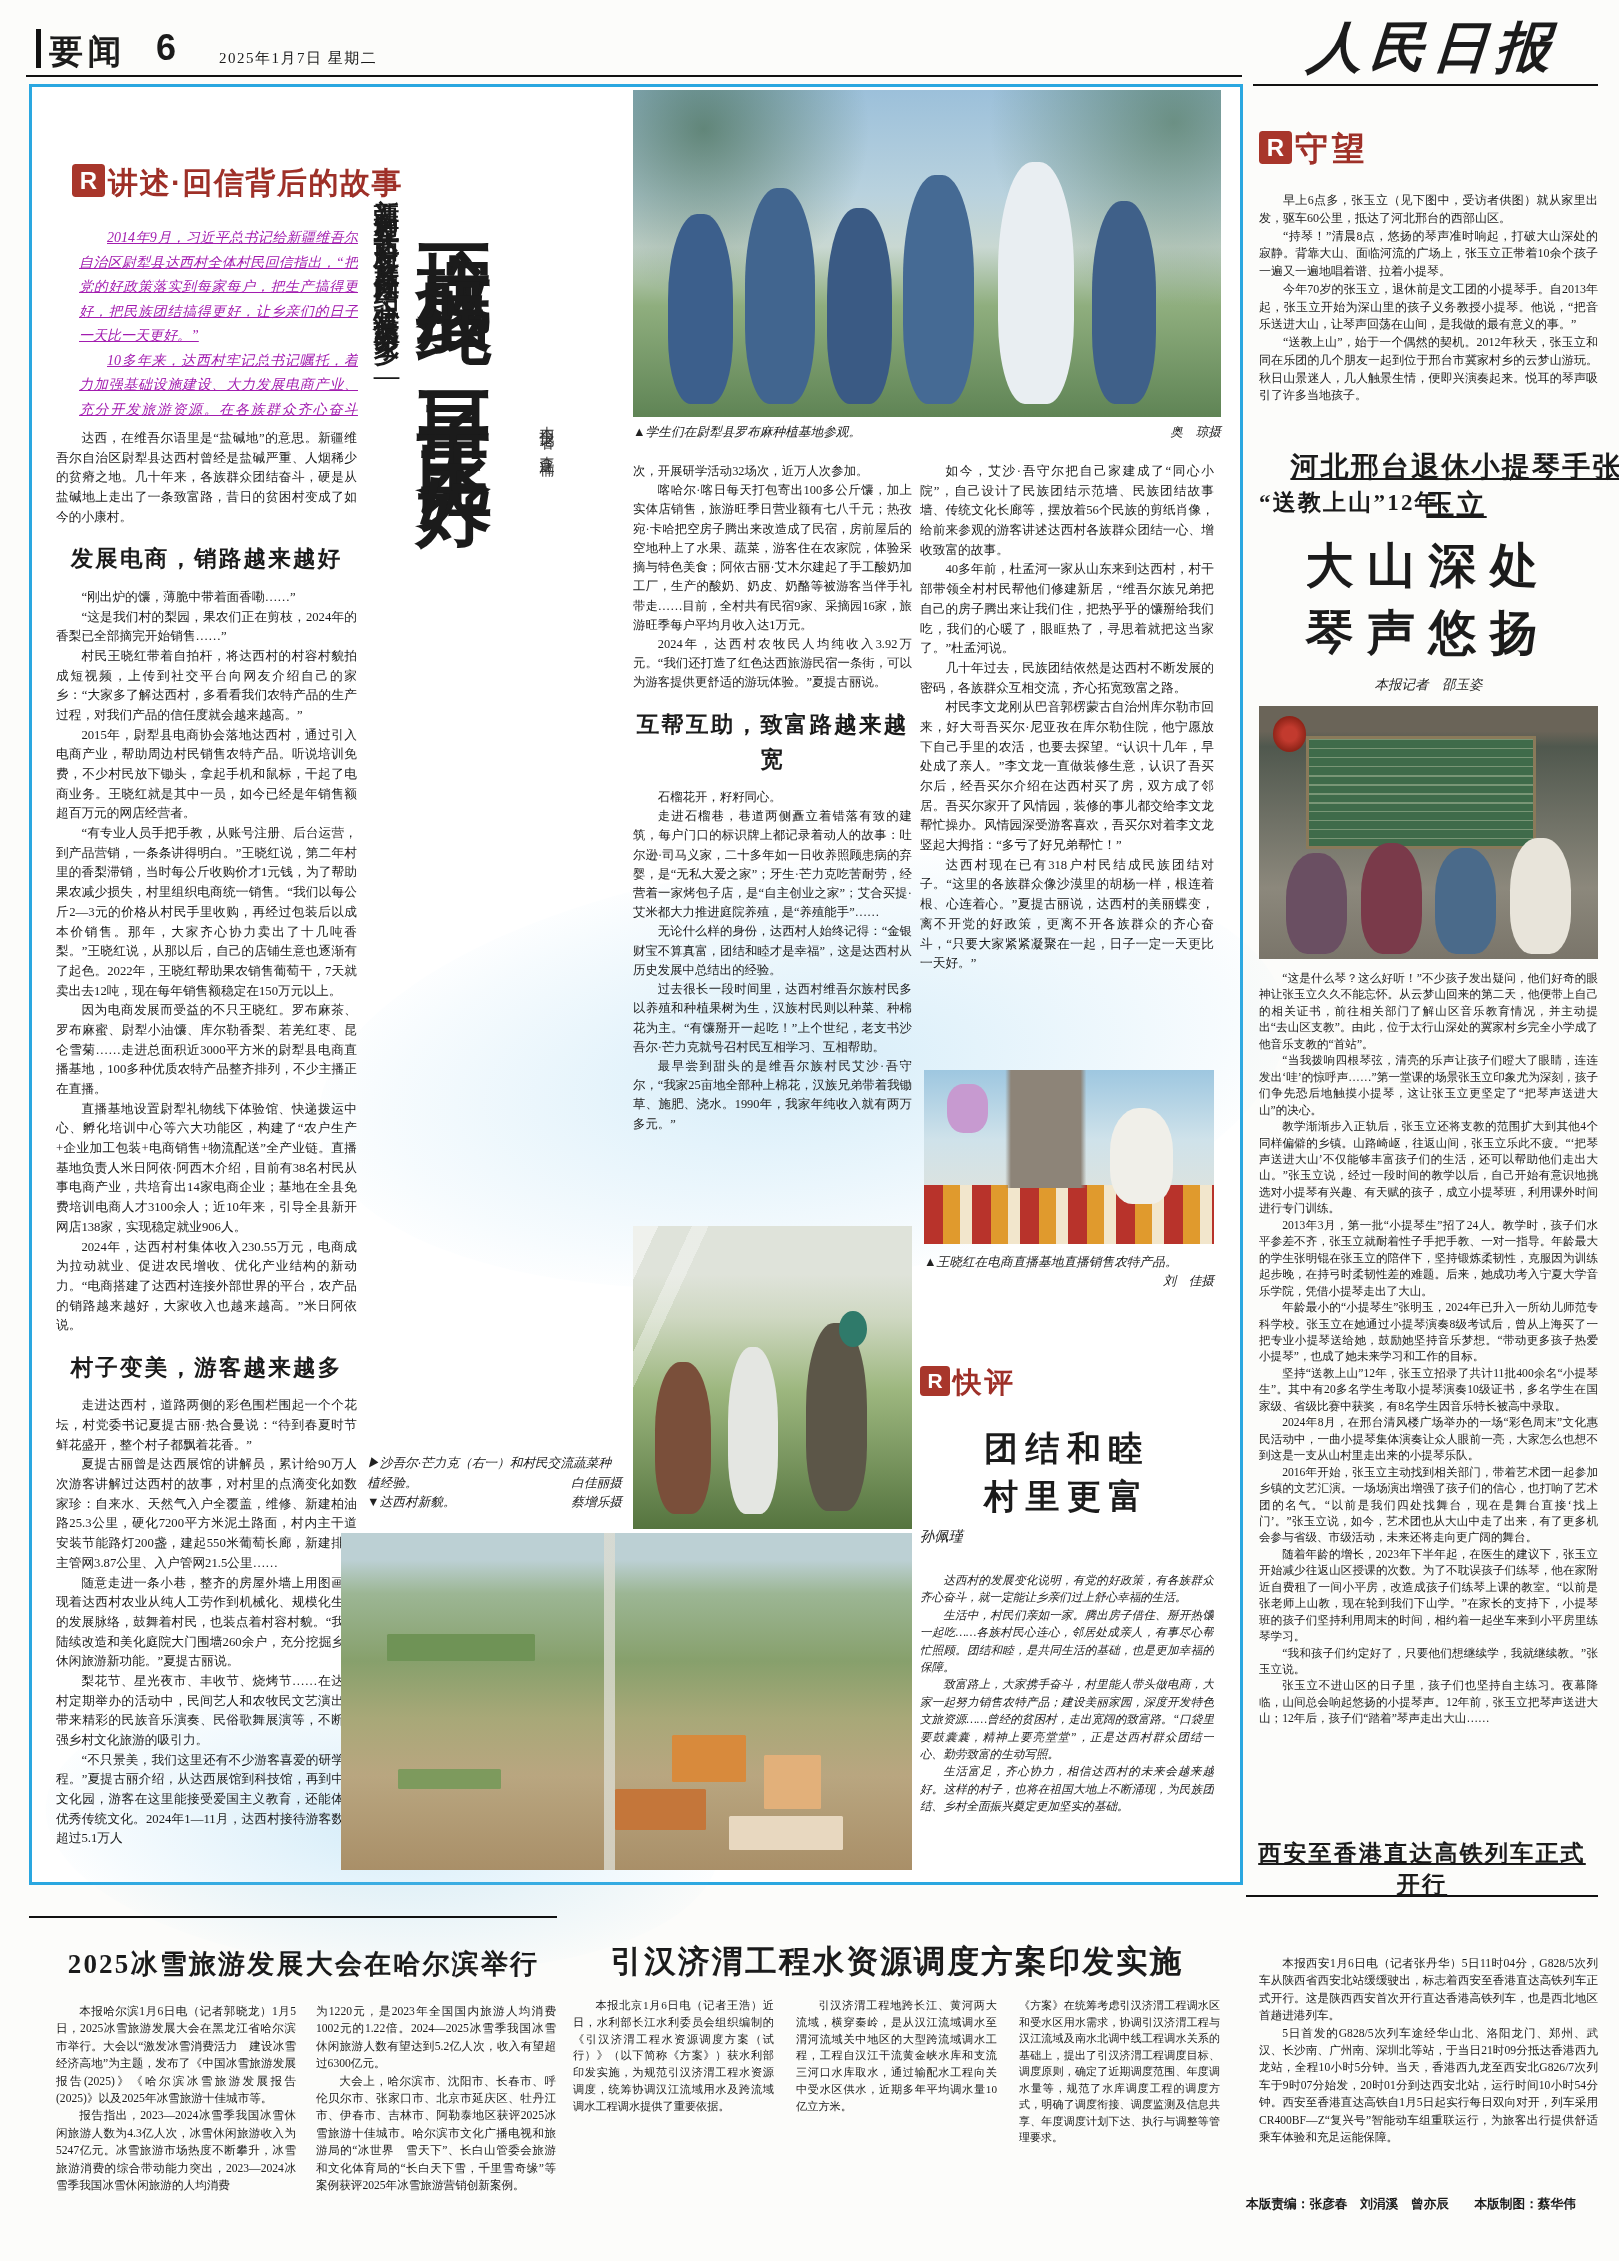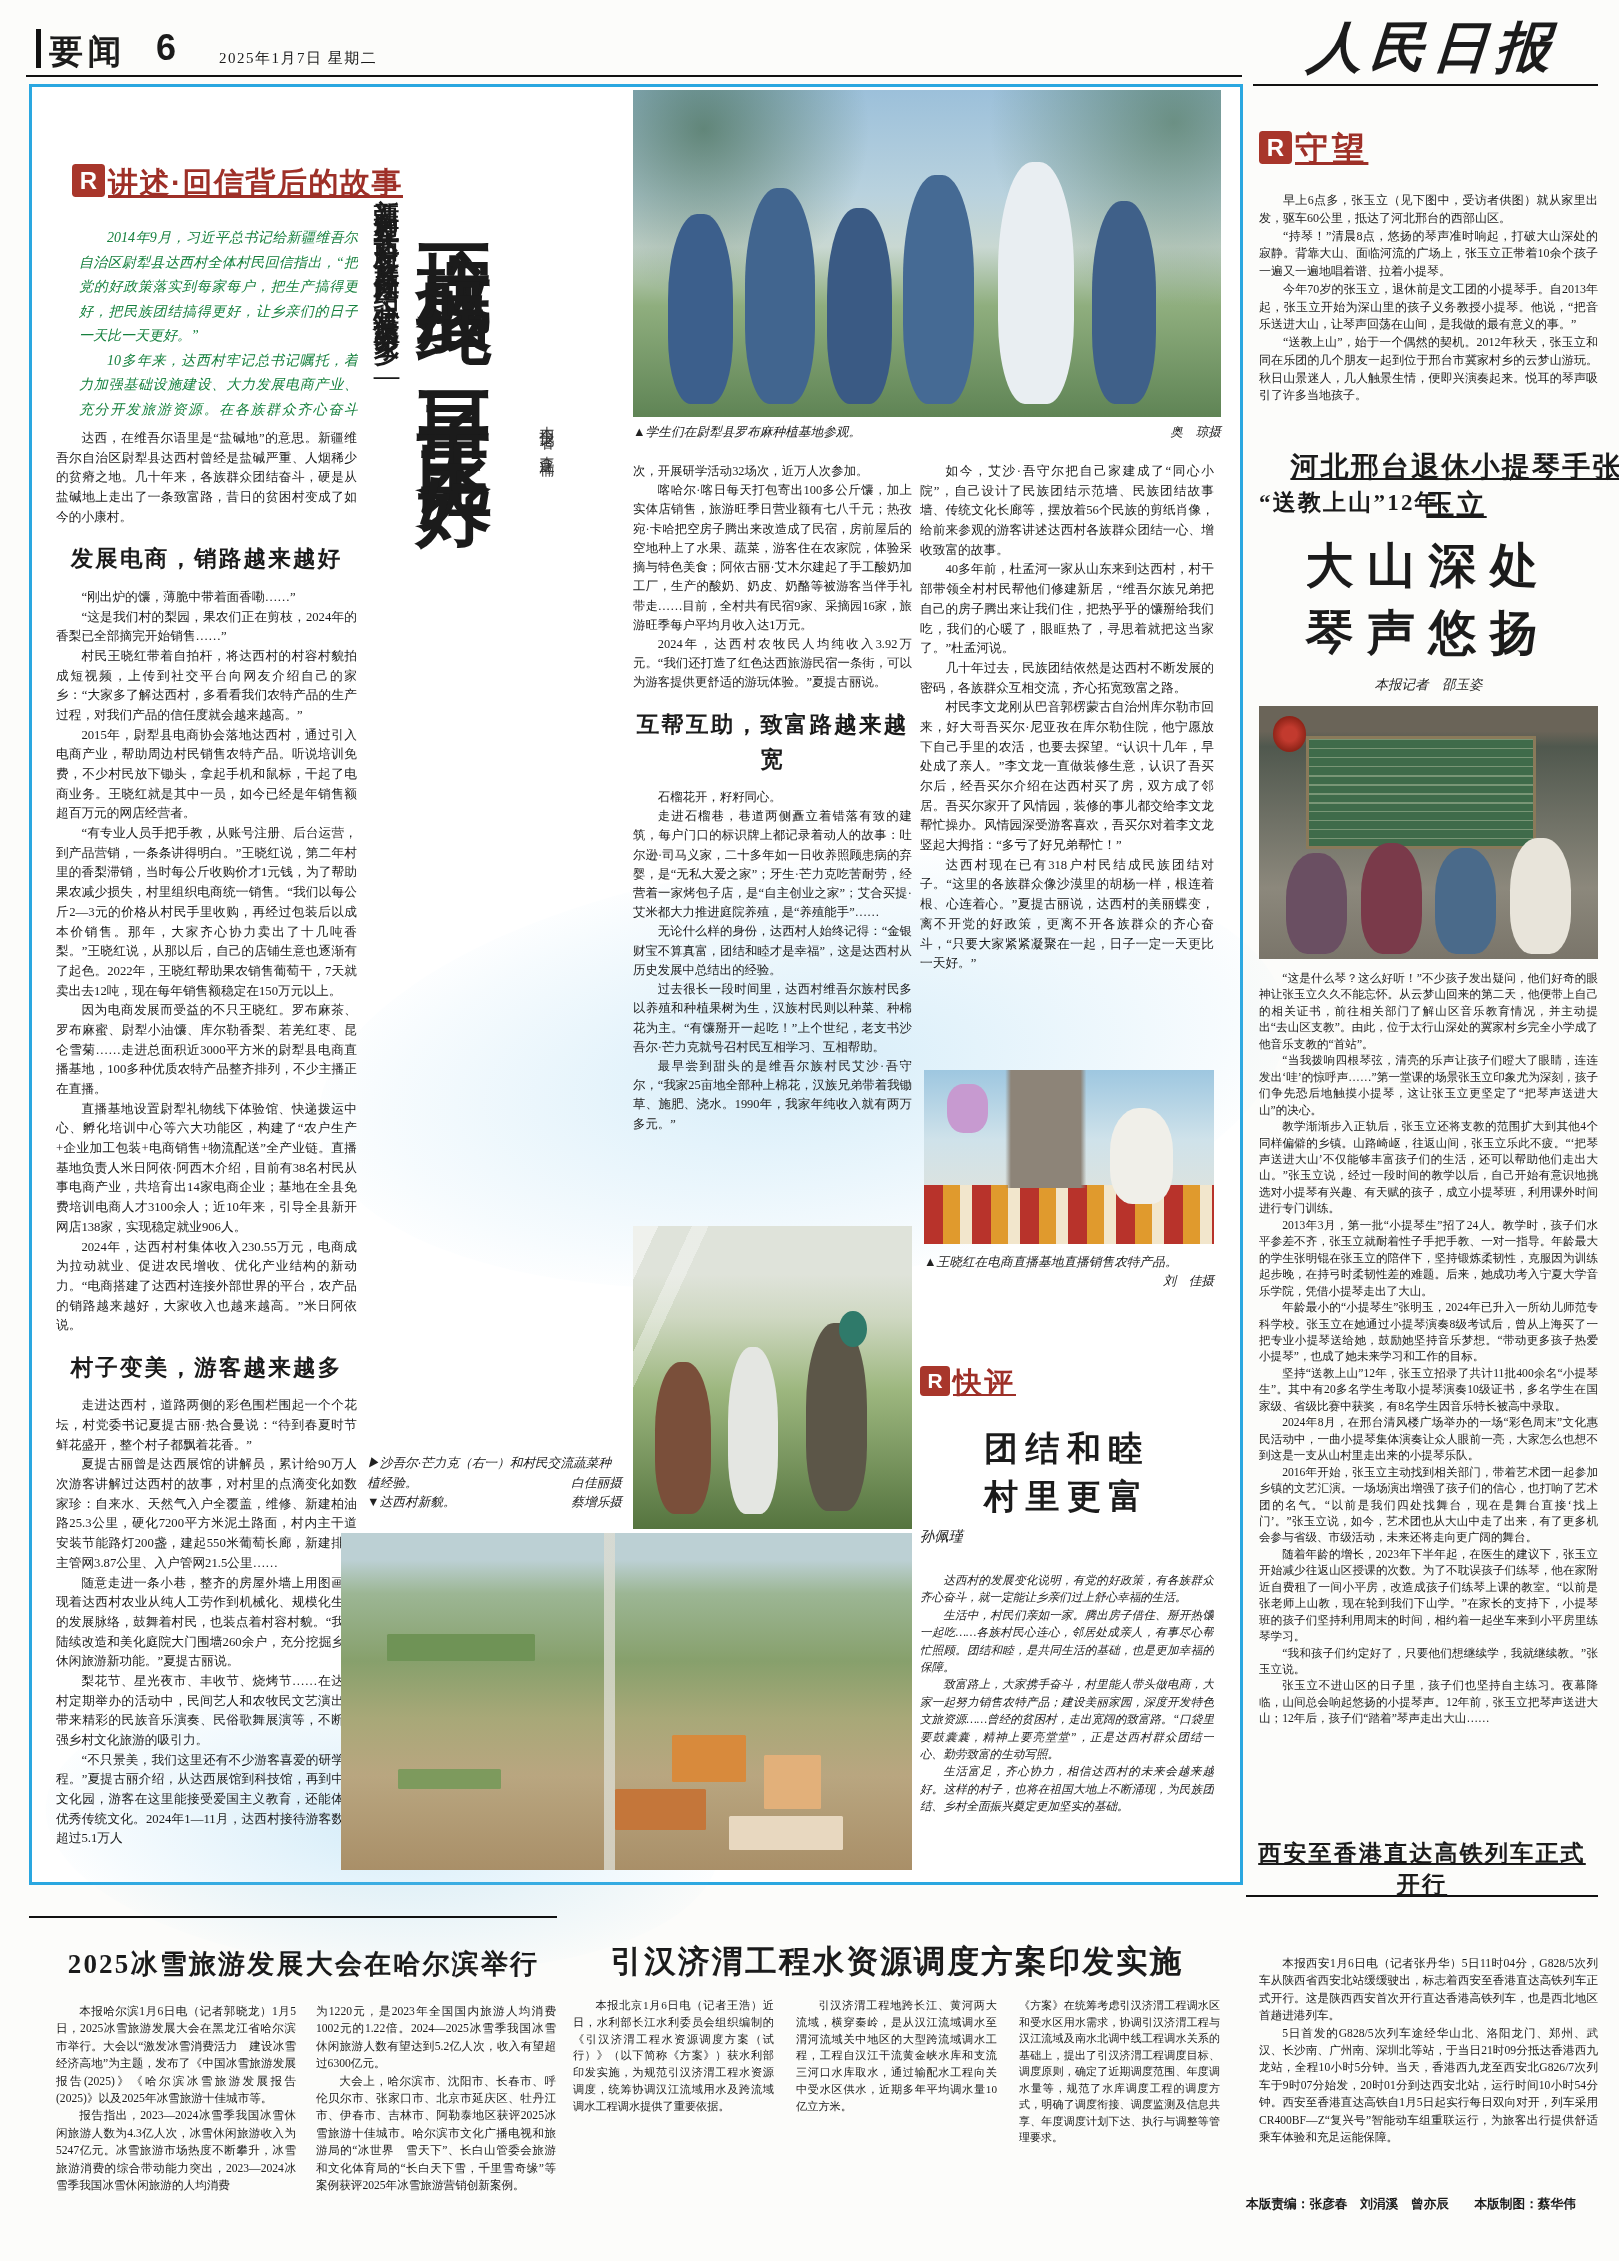--- a/index.html
+++ b/index.html
@@ -12,22 +12,22 @@
   .pageno{font-family:"Liberation Sans",sans-serif;font-weight:900;font-size:36px;}
   .dateline{font-size:15px;letter-spacing:1.5px;}
   .masthead{font-size:55px;font-weight:900;font-style:italic;letter-spacing:7.5px;
             font-family:"Liberation Serif",serif;transform:skewX(-4deg);}
   .rule{background:#111;}
   
   .bluebox{border:3.7px solid #2aa7e0;background:#ffffff;}
   .wave{border-radius:50%;background:radial-gradient(ellipse at center,rgba(120,195,235,.30),rgba(140,205,240,.08) 60%,transparent 75%);}
   .rlogo{display:inline-block;background:#a8362b;color:#fff;font-family:"Liberation Sans",sans-serif;
          font-weight:900;text-align:center;border-radius:3.7px;}
-  .redlabel{color:#9e3028;font-family:"Liberation Sans",sans-serif;font-weight:900;text-decoration:underline;}
-  .note{font-style:italic;text-align:justify;color:#15803d;}
+  .redlabel{color:#9e3028;font-family:"Liberation Sans",sans-serif;font-weight:900;}
+  .note{font-style:italic;text-align:justify;color:#a21caf;text-decoration:underline;}
   .note p{margin:0;text-indent:2em;}
   .col{text-align:justify;overflow:hidden;}
   .col p{margin:0;text-indent:2em;}
   .col p.noind{text-indent:0;}
   .subhead{font-family:"Liberation Sans",sans-serif;font-weight:900;text-align:center;
            font-size:22.5px;letter-spacing:2.2px;margin:15px 0 10.5px;text-indent:0;}
   .vert{writing-mode:vertical-rl;text-orientation:upright;}
   .bigvhead{font-family:"Liberation Sans",sans-serif;font-weight:900;font-size:75px;letter-spacing:12px;line-height:1;}
   .vkicker{font-weight:bold;font-size:25.5px;letter-spacing:6.7px;}
   .vbyline{font-size:15px;letter-spacing:3px;color:#333;}

